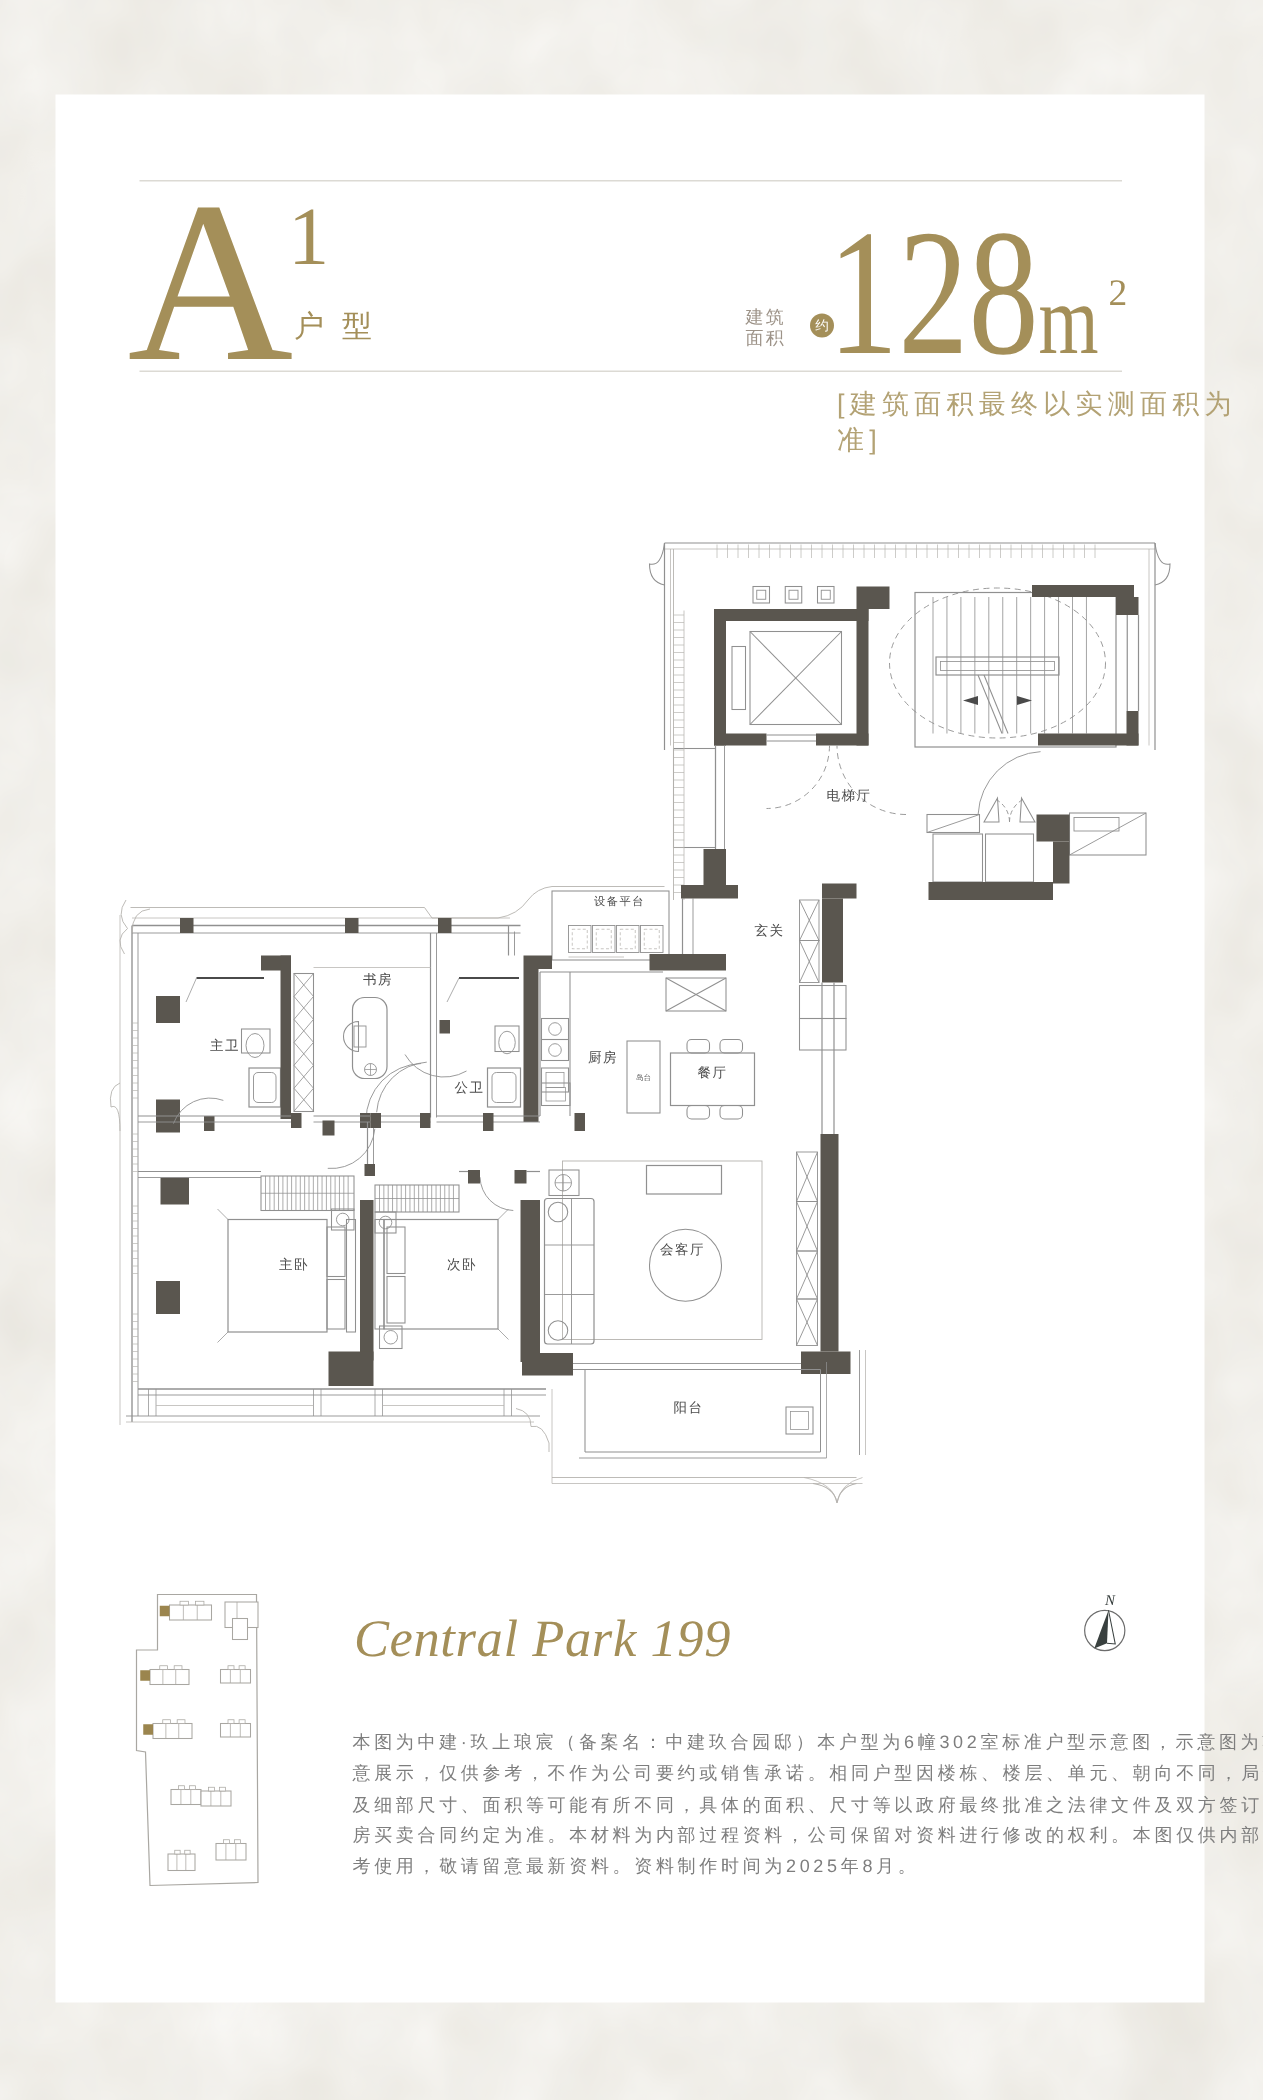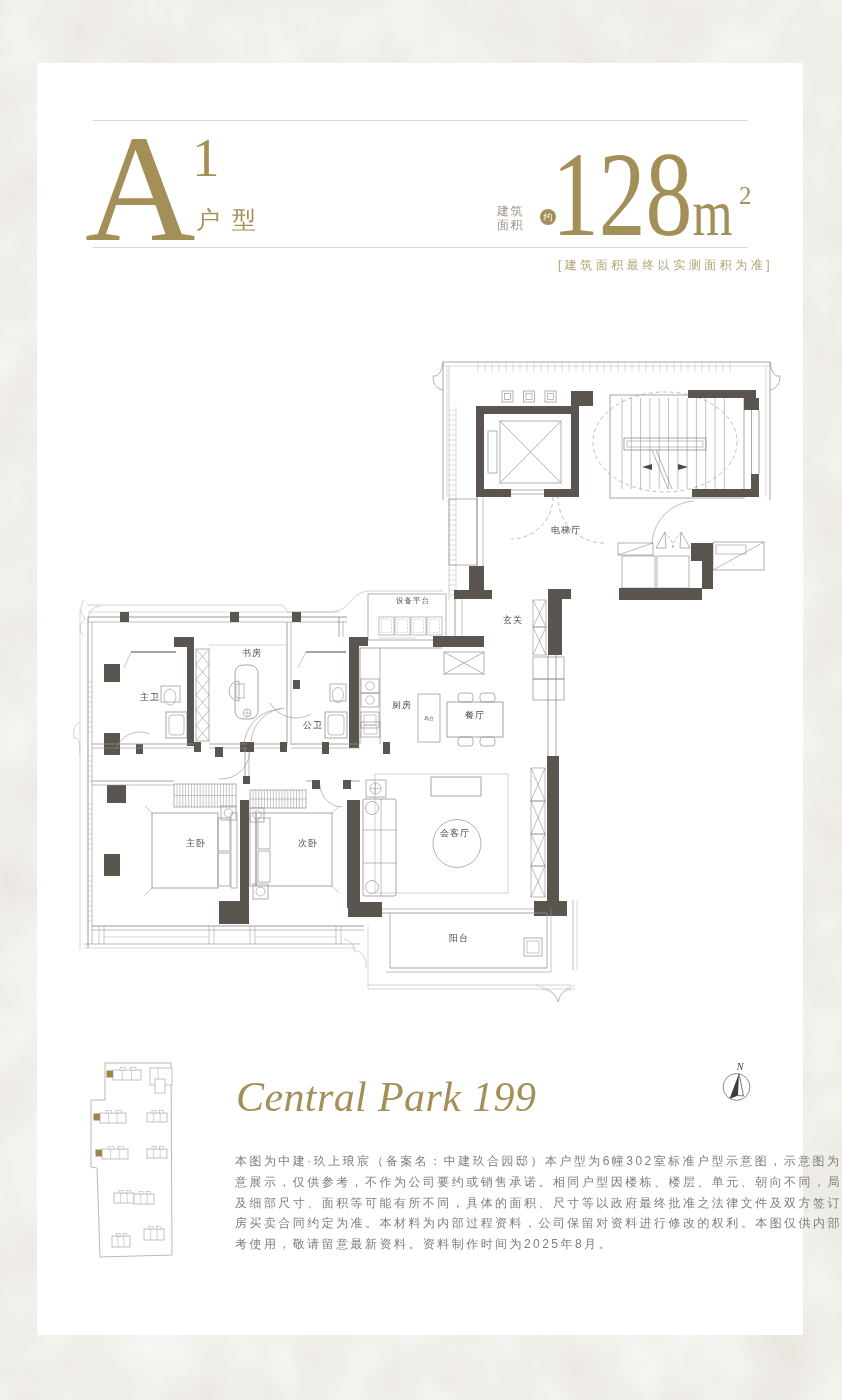--- a/index.html
+++ b/index.html
@@ -28,31 +28,31 @@
 <div class="abs" style="left:37px;top:63px;width:766px;height:1272px;background:#ffffff;"></div>
 
 <div class="abs" style="left:93px;top:120px;width:655px;height:1px;background:#dcdad4;"></div>
 
 <div class="abs" style="left:93px;top:247px;width:655px;height:1px;background:#dcdad4;"></div>
 
 <div class="abs gold" id="bigA" style="left:85px;top:112px;font-family:'Liberation Serif',serif;font-size:153px;line-height:1;">A</div>
 
 <div class="abs gold" id="sup1" style="left:192px;top:130px;font-family:'Liberation Serif',serif;font-size:55px;line-height:1;">1</div>
 
-<div class="abs gold" id="huxing" style="left:196px;top:204px;font-size:24px;letter-spacing:12px;">户型</div>
+<div class="abs gold" id="huxing" style="left:196px;top:204px;font-size:20px;letter-spacing:12px;">户型</div>
 
 <div class="abs gold" id="jz" style="left:497px;top:204px;font-size:12px;line-height:14px;letter-spacing:1.5px;color:#9d9388;">建筑<br>面积</div>
 
 <div class="abs" id="yue" style="left:540px;top:209px;width:16px;height:16px;border-radius:50%;background:#a48f59;color:#fff;font-size:9px;line-height:16px;text-align:center;">约</div>
 
 <div class="abs gold" id="n128" style="left:552px;top:135px;font-family:'Liberation Serif',serif;font-size:120px;line-height:1;transform:scaleX(0.78);transform-origin:0 0;">128<span style="font-size:66px;">m</span></div>
 
 <div class="abs gold" style="left:739px;top:183px;font-family:'Liberation Serif',serif;font-size:25px;line-height:1;">2</div>
 
-<div class="abs" id="note" style="left:558px;top:257px;font-size:12px;color:#b3a274;letter-spacing:3.5px;">[建筑面积最终以实测面积为准]</div>
+<div class="abs" id="note" style="left:558px;top:257px;font-size:18px;color:#b3a274;letter-spacing:3.5px;">[建筑面积最终以实测面积为准]</div>
 
 <svg class="abs" id="plan" style="left:0;top:0" width="842" height="1400" viewBox="0 0 842 1400" fill="none" stroke-linecap="butt">
 
 <g>
       <line x1="443" y1="362" x2="770" y2="362" stroke="#909090" stroke-width="0.8"></line>
       <line x1="443" y1="366" x2="770" y2="366" stroke="#b5b3af" stroke-width="0.5"></line>
       <line x1="770" y1="362" x2="770" y2="500" stroke="#909090" stroke-width="0.8"></line>
       <line x1="766" y1="366" x2="766" y2="497" stroke="#b5b3af" stroke-width="0.5"></line>
       <line x1="443" y1="362" x2="443" y2="500" stroke="#909090" stroke-width="0.8"></line>
       <line x1="447" y1="366" x2="447" y2="497" stroke="#b5b3af" stroke-width="0.5"></line>
@@ -831,15 +831,15 @@
 
 <g>
       <circle cx="736.5" cy="1087" r="13.4" stroke="#6c6c6c" stroke-width="0.8"></circle>
       <path d="M739,1073.5 L729.5,1099 L738,1095.5 Z" fill="#39403f" stroke="none"></path>
       <path d="M739,1073.5 L743.5,1096 L738,1095.5" stroke="#39403f" stroke-width="0.7" fill="none"></path>
       <text x="740" y="1070" font-size="10" font-style="italic" fill="#39403f" stroke="none" text-anchor="middle" font-family="Liberation Serif">N</text>
     </g>
 
 </svg>
 
-<div class="abs gold" id="cp199" style="left:236px;top:1073px;font-family:'Liberation Serif',serif;font-style:italic;font-size:42px;letter-spacing:0.4px;">Central Park 199</div>
+<div class="abs gold" id="cp199" style="left:236px;top:1073px;font-family:'Liberation Serif',serif;font-style:italic;font-size:35px;letter-spacing:0.4px;">Central Park 199</div>
 
 <div class="abs" id="disc" style="left:235px;top:1151px;font-size:12px;line-height:20.8px;color:#7e7e7e;letter-spacing:2.45px;white-space:nowrap;">本图为中建·玖上琅宸（备案名：中建玖合园邸）本户型为6幢302室标准户型示意图，示意图为功能创<br>意展示，仅供参考，不作为公司要约或销售承诺。相同户型因楼栋、楼层、单元、朝向不同，局部结构<br>及细部尺寸、面积等可能有所不同，具体的面积、尺寸等以政府最终批准之法律文件及双方签订的商品<br>房买卖合同约定为准。本材料为内部过程资料，公司保留对资料进行修改的权利。本图仅供内部学习参<br>考使用，敬请留意最新资料。资料制作时间为2025年8月。</div>
 
 </body></html>

